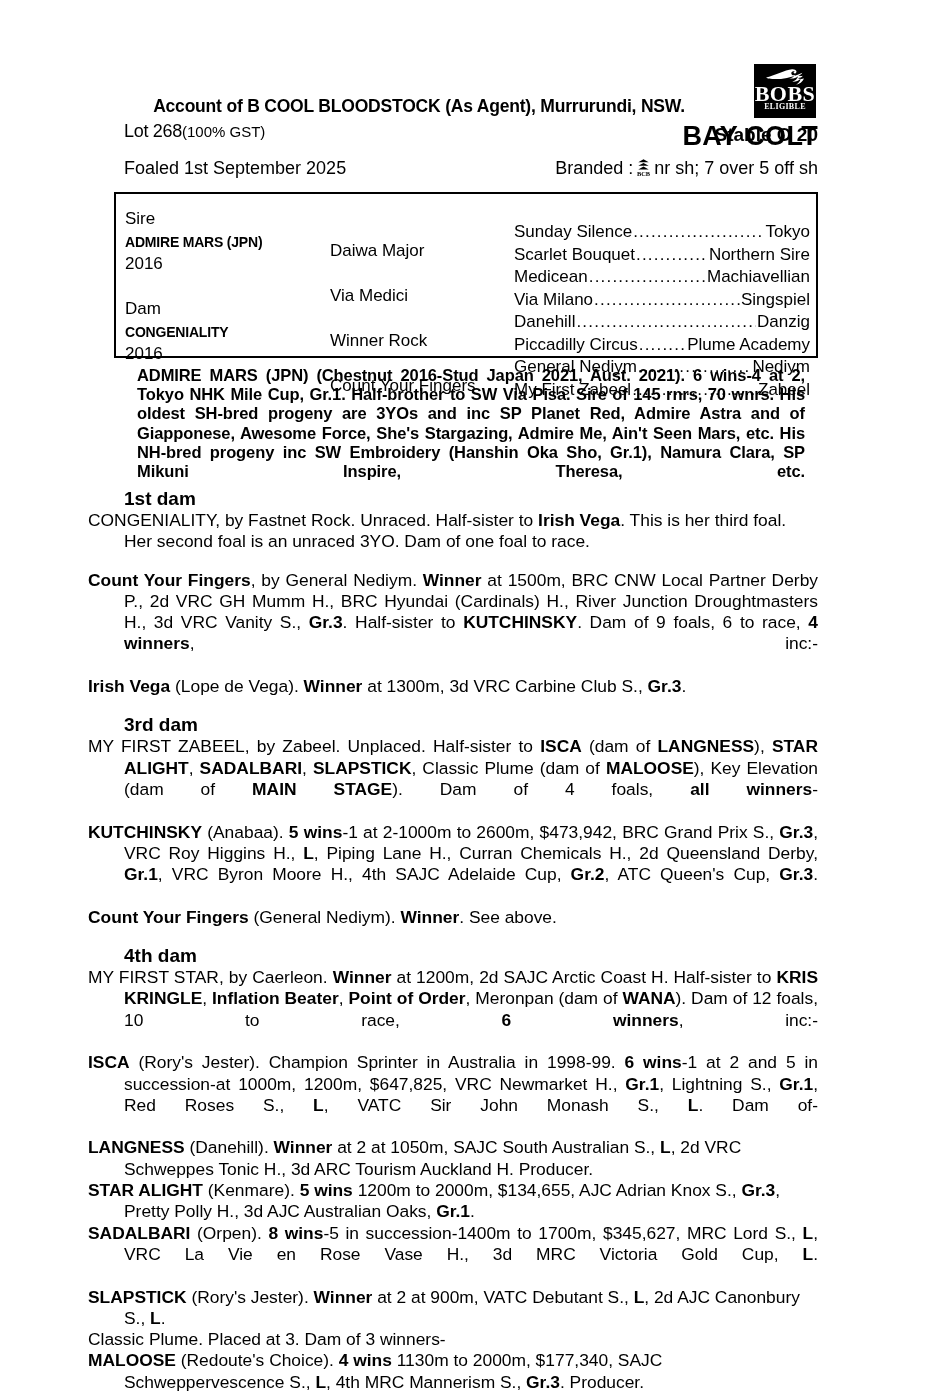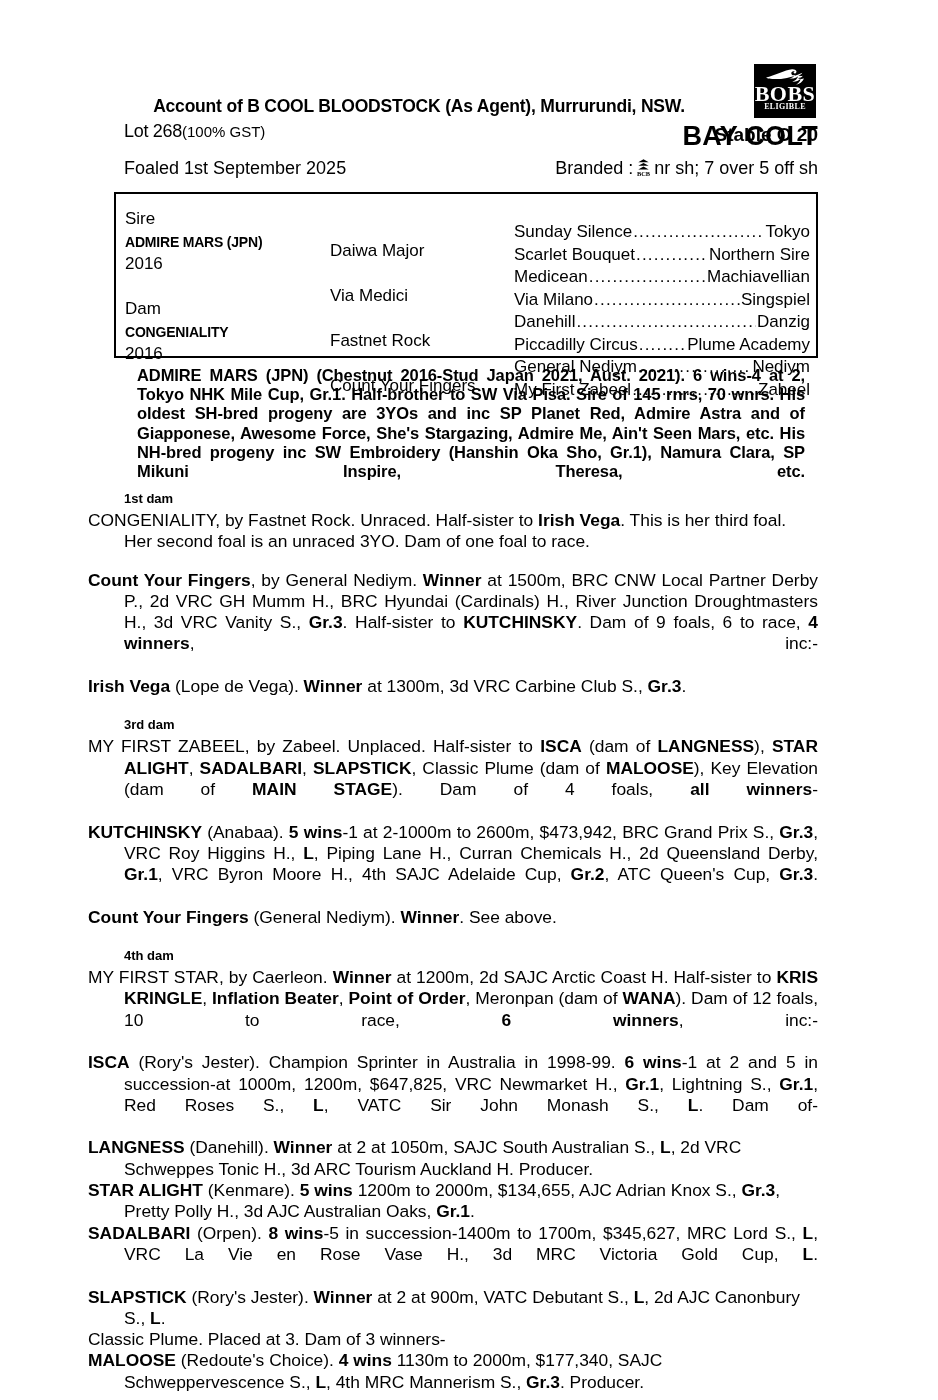--- a/index.html
+++ b/index.html
@@ -205,21 +205,21 @@
   .body-col {
     position: absolute;
     left: 124px;
     top: 488px;
     width: 694px;
     font-size: 17.4px;
     line-height: 21.3px;
   }
   .dam-head {
     font-weight: bold;
-    font-size: 13px;
+    font-size: 19px;
     margin: 0;
     padding: 0;
     line-height: 22px;
   }
   .sec-gap { height: 17px; }
 
   p.ent {
     margin: 0;
     padding: 0;
     text-align: justify;
@@ -300,21 +300,21 @@
           <div class="c1"></div>
           <div class="c2"></div>
           <div class="c3">
             <span class="gp-name">Via Milano</span>
             <span class="leader">..........................................................................................</span>
             <span class="gp-sire">Singspiel</span>
           </div>
         </div>
         <div class="ped-line">
           <div class="c1">Dam</div>
-          <div class="c2">Fastnet Rock</div>
+          <div class="c2">Winner Rock</div>
           <div class="c3">
             <span class="gp-name">Danehill</span>
             <span class="leader">..........................................................................................</span>
             <span class="gp-sire">Danzig</span>
           </div>
         </div>
         <div class="ped-line">
           <div class="c1 bold">CONGENIALITY</div>
           <div class="c2"></div>
           <div class="c3">

